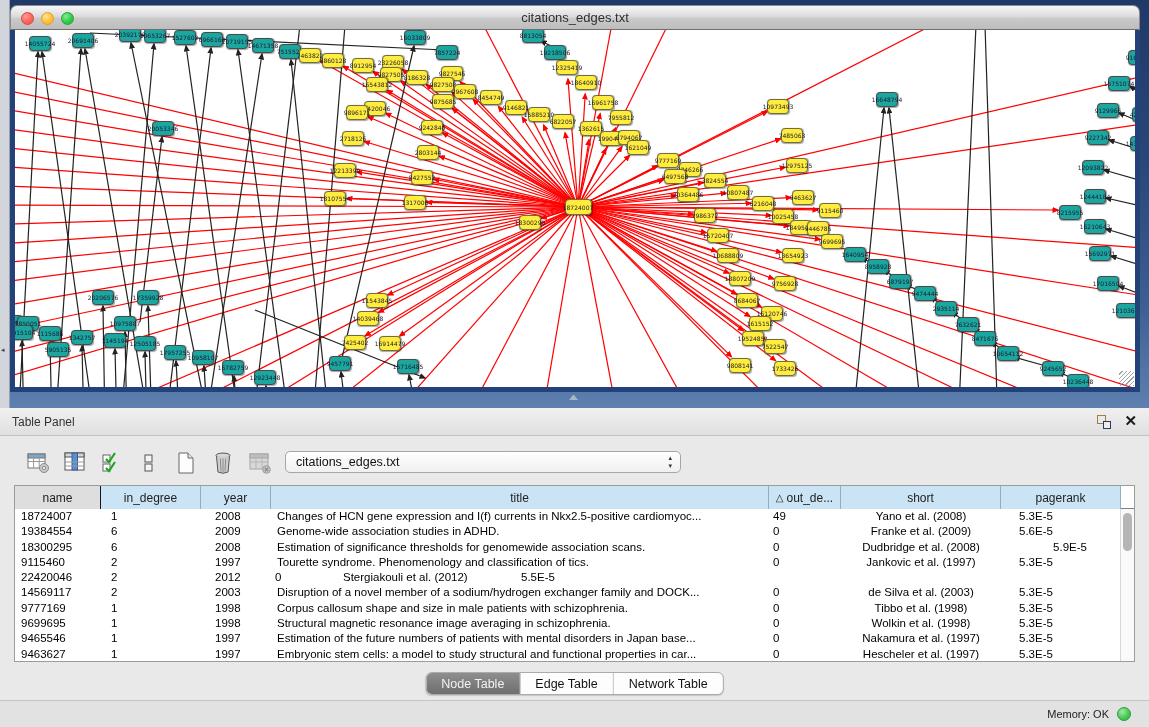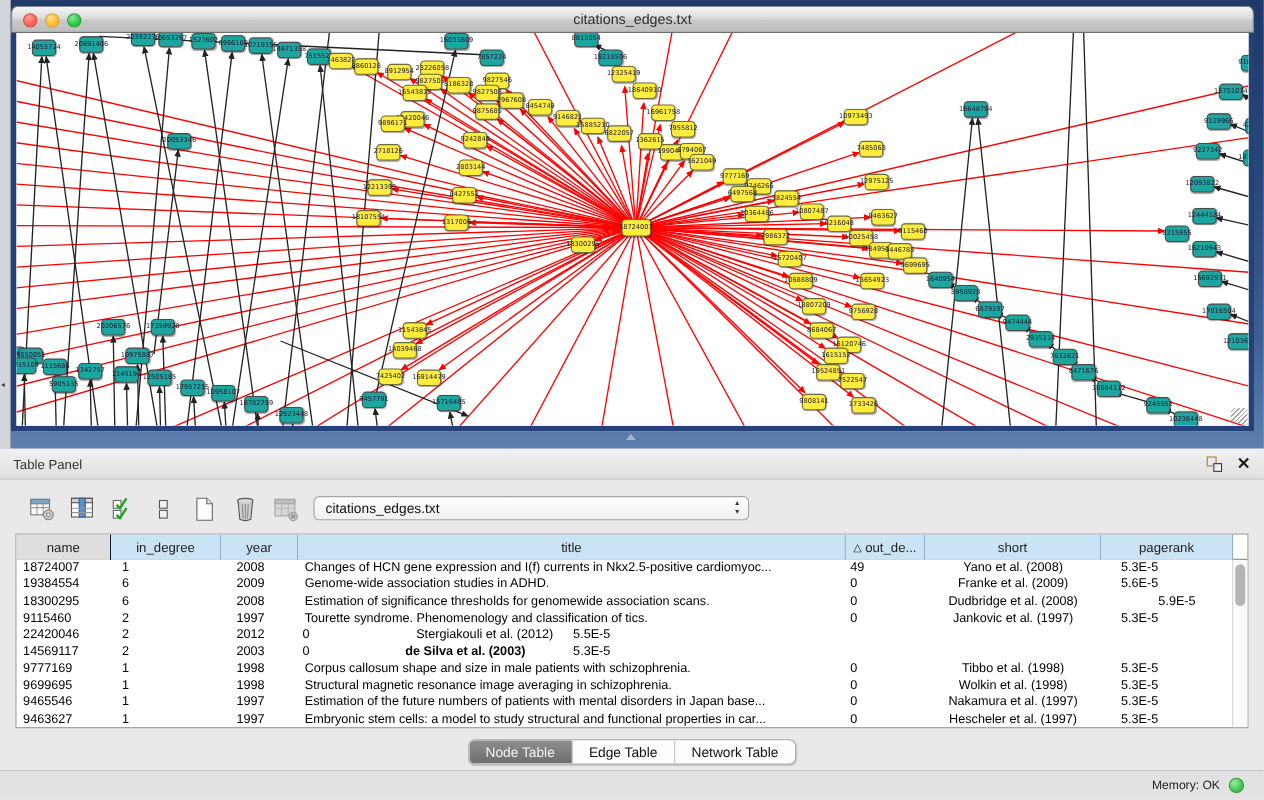--- a/index.html
+++ b/index.html
@@ -792,29 +792,30 @@
             <div class="tcell" style="width: 498px; padding-left: 6px;">Tourette syndrome. Phenomenology and classification of tics.</div>
             <div class="tcell" style="width: 72px; padding-left: 4px;">0</div>
             <div class="tcell" style="width: 160px; text-align: center;">Jankovic et al. (1997)</div>
             <div class="tcell" style="width: 120px; padding-left: 18px;">5.3E-5</div>
           </div>
           <div class="trow">
             <div class="tcell" style="width: 86px; padding-left: 6px;">22420046</div>
             <div class="tcell" style="width: 100px; padding-left: 10px;">2</div>
             <div class="tcell" style="width: 70px; padding-left: 14px;">2012</div>
             <div class="tcell" style="width: 72px; padding-left: 4px;">0</div>
-            <div class="tcell" style="width: 160px; text-align: right;">Stergiakouli et al. (2012)</div>
+            <div class="tcell" style="width: 160px; text-align: left;">Stergiakouli et al. (2012)</div>
             <div class="tcell" style="width: 120px; padding-left: 18px;">5.5E-5</div>
           </div>
           <div class="trow">
             <div class="tcell" style="width: 86px; padding-left: 6px;">14569117</div>
             <div class="tcell" style="width: 100px; padding-left: 10px;">2</div>
             <div class="tcell" style="width: 70px; padding-left: 14px;">2003</div>
+            <div class="tcell" style="width: 498px; padding-left: 6px;">Disruption of a novel member of a sodium/hydrogen exchanger family and DOCK...</div>
             <div class="tcell" style="width: 72px; padding-left: 4px;">0</div>
-            <div class="tcell" style="width: 160px; text-align: center; font-weight: bold;">de Silva et al. (2003)</div>
+            <div class="tcell" style="width: 160px; text-align: center;">de Silva et al. (2003)</div>
             <div class="tcell" style="width: 120px; padding-left: 18px;">5.3E-5</div>
           </div>
           <div class="trow">
             <div class="tcell" style="width: 86px; padding-left: 6px;">9777169</div>
             <div class="tcell" style="width: 100px; padding-left: 10px;">1</div>
             <div class="tcell" style="width: 70px; padding-left: 14px;">1998</div>
             <div class="tcell" style="width: 498px; padding-left: 6px;">Corpus callosum shape and size in male patients with schizophrenia.</div>
             <div class="tcell" style="width: 72px; padding-left: 4px;">0</div>
             <div class="tcell" style="width: 160px; text-align: center;">Tibbo et al. (1998)</div>
             <div class="tcell" style="width: 120px; padding-left: 18px;">5.3E-5</div>

